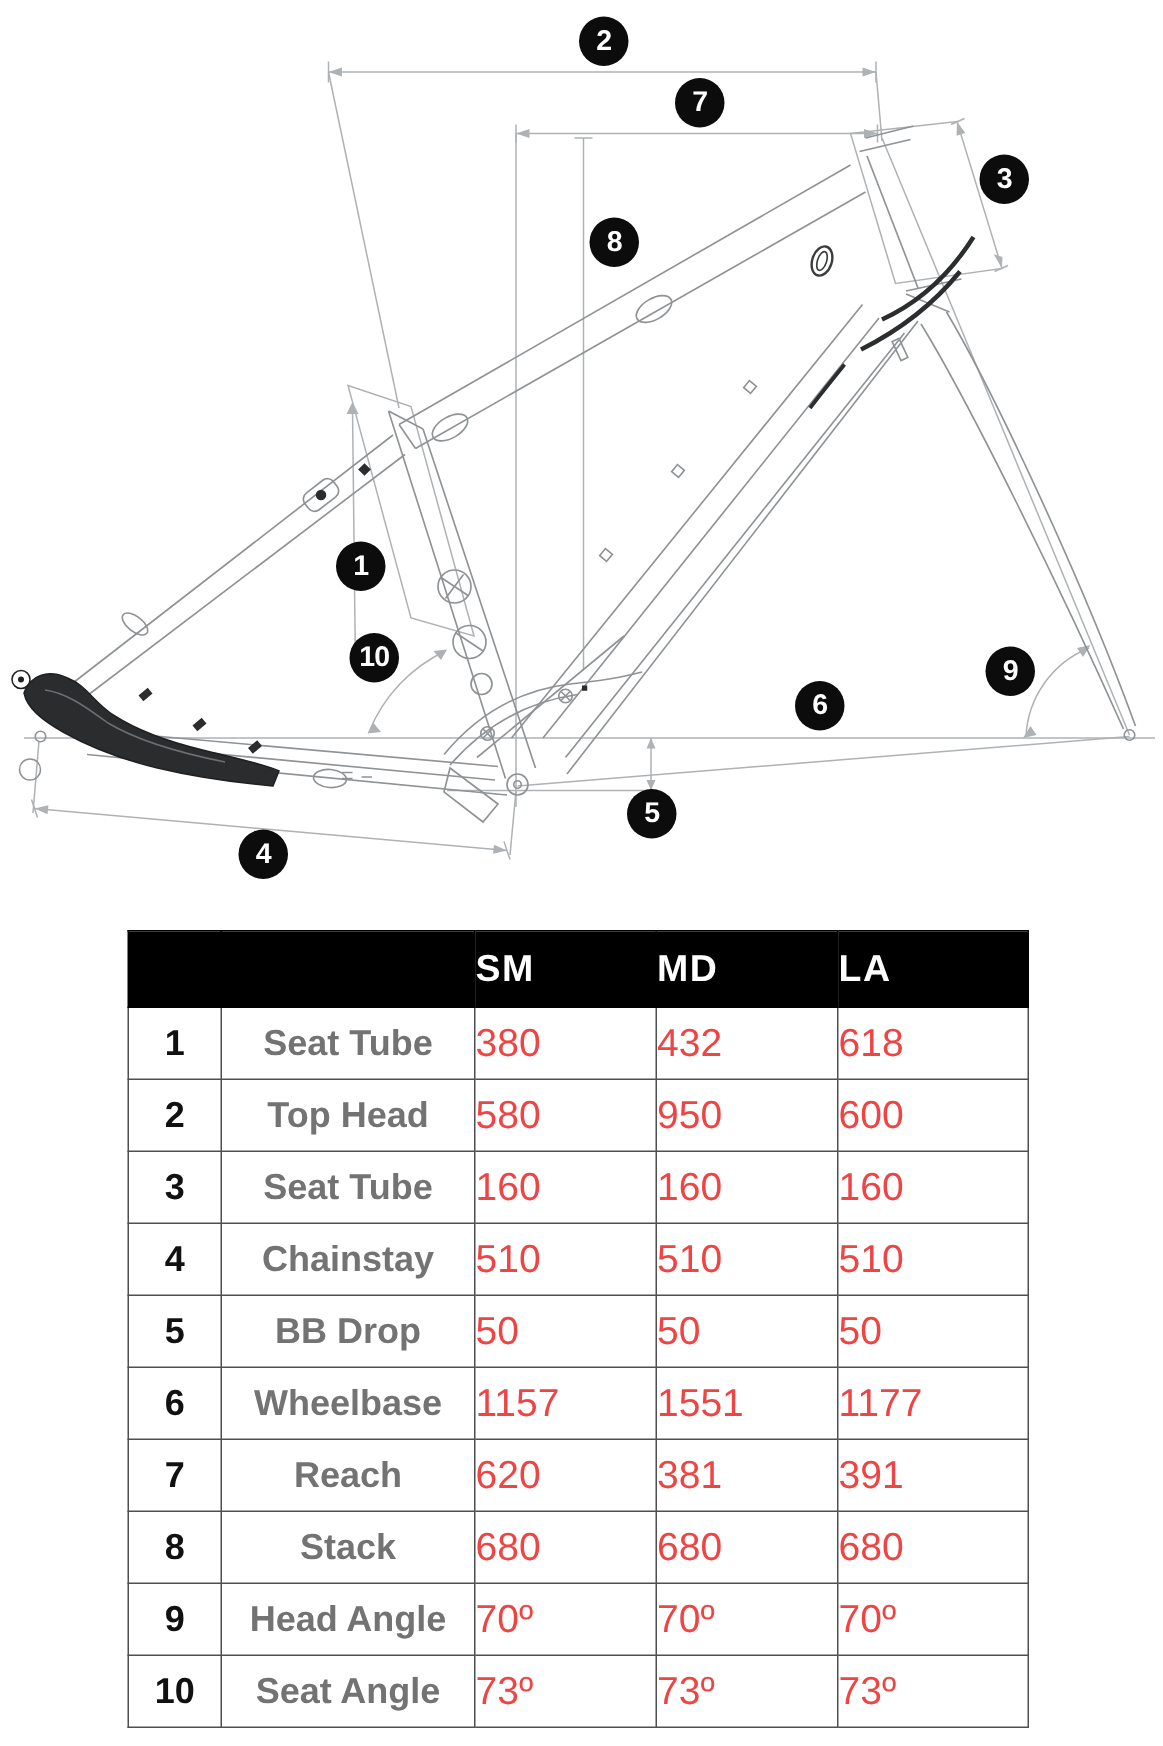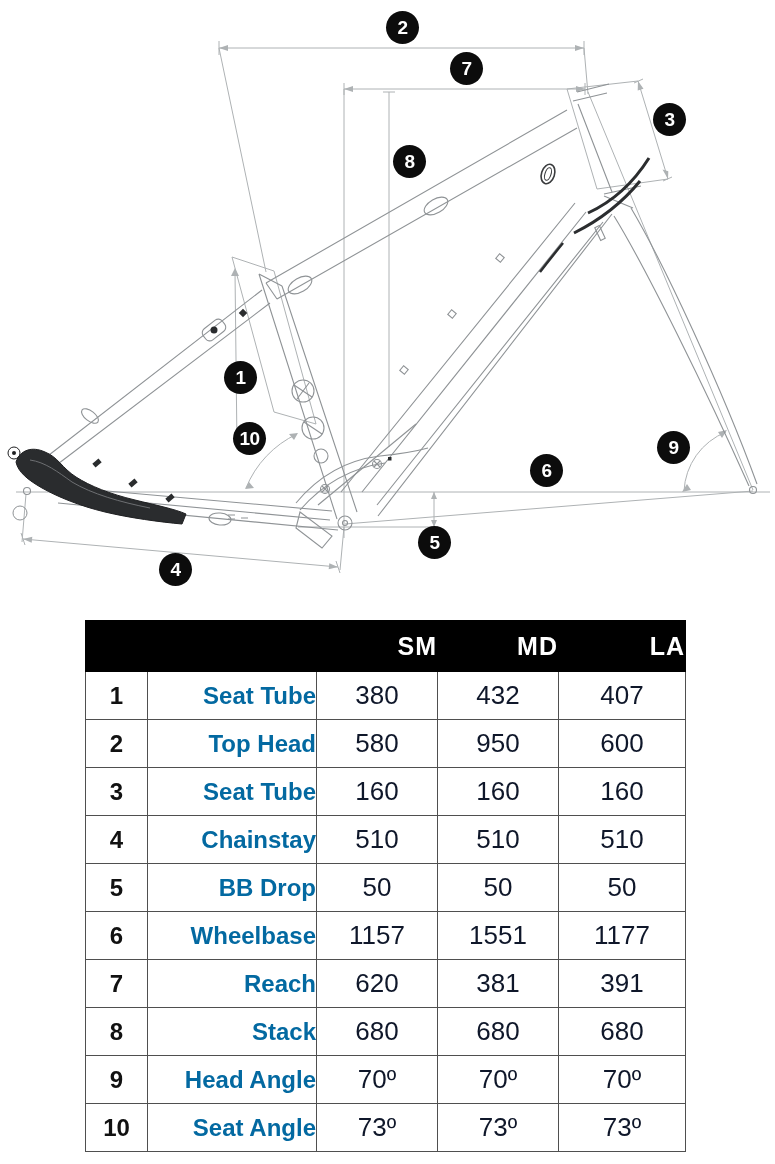--- a/index.html
+++ b/index.html
@@ -8,25 +8,25 @@
   .figure{position:absolute;left:0;top:0;width:775px;height:612px;}
   .figure svg{position:absolute;left:0;top:0;}
   .callout{position:absolute;width:33px;height:33px;border-radius:50%;background:#0c0c0c;
            color:#fff;display:flex;align-items:center;justify-content:center;
            font-size:19px;font-weight:700;letter-spacing:-0.5px;}
   
   table.geo{position:absolute;left:85px;top:620px;width:600px;border-collapse:collapse;
             table-layout:fixed;}
   table.geo th,table.geo td{border:1px solid #4f4f4f;padding:0;}
   table.geo thead th{background:#000;color:#fff;border:1px solid #000;height:50px;
-                     font-size:25px;font-weight:700;letter-spacing:1px;text-align:right;}
+                     font-size:25px;font-weight:700;letter-spacing:1px;text-align:left;}
   table.geo tbody td{height:47px;background:#fff;}
   td.c-num{text-align:center;font-size:24px;font-weight:700;color:#111;}
-  td.c-label{text-align:right;padding-left:22px;font-size:24px;font-weight:700;color:#0369a1;}
-  td.c-val{text-align:center;font-size:26px;font-weight:400;color:#0f172a;}
+  td.c-label{text-align:center;padding-left:22px;font-size:24px;font-weight:700;color:#737373;}
+  td.c-val{font-size:26px;font-weight:400;color:#ef4444;}
   col.w-num{width:62px;} col.w-label{width:169px;}
   col.w-sm{width:121px;} col.w-md{width:121px;} col.w-la{width:127px;}
 </style>
 </head>
 <body>
 
 <div class="page">
 
   <div class="figure">
     <svg width="775" height="612" viewBox="0 0 775 612">
@@ -201,21 +201,21 @@
         <th>MD</th>
         <th>LA</th>
       </tr>
     </thead>
     <tbody>
       <tr>
         <td class="c-num">1</td>
         <td class="c-label">Seat Tube</td>
         <td class="c-val">380</td>
         <td class="c-val">432</td>
-        <td class="c-val">407</td>
+        <td class="c-val">618</td>
       </tr>
       <tr>
         <td class="c-num">2</td>
         <td class="c-label">Top Head</td>
         <td class="c-val">580</td>
         <td class="c-val">950</td>
         <td class="c-val">600</td>
       </tr>
       <tr>
         <td class="c-num">3</td>

